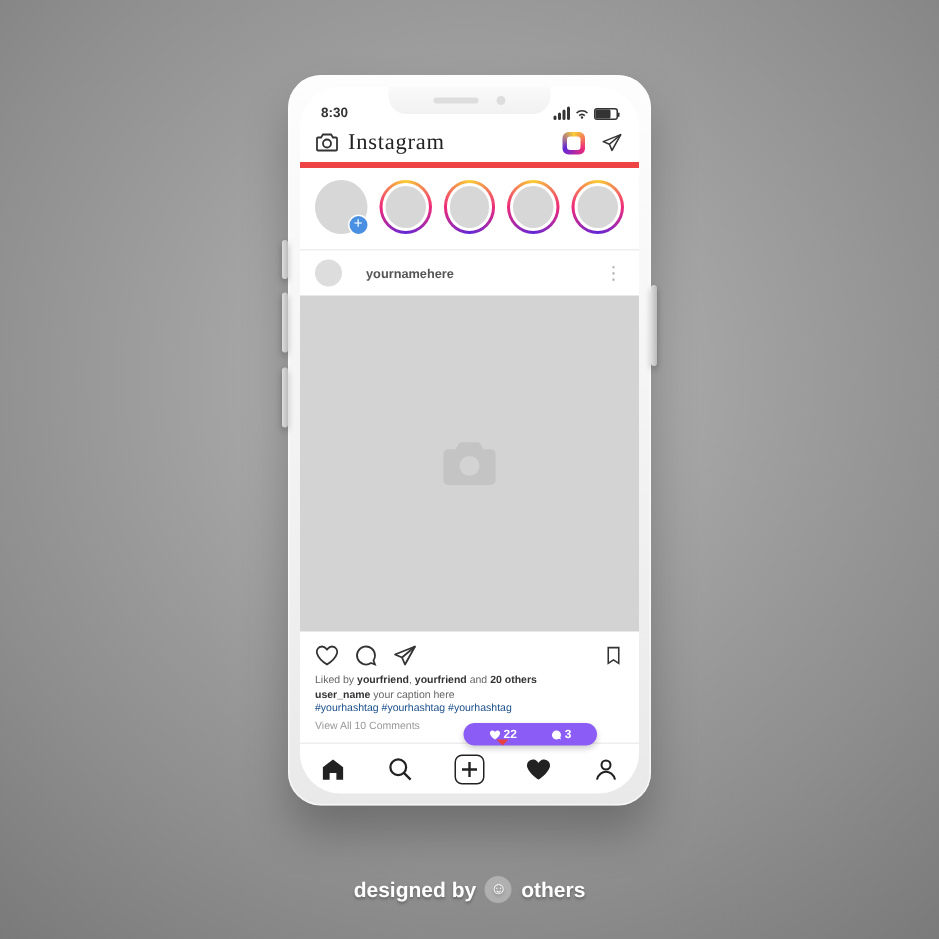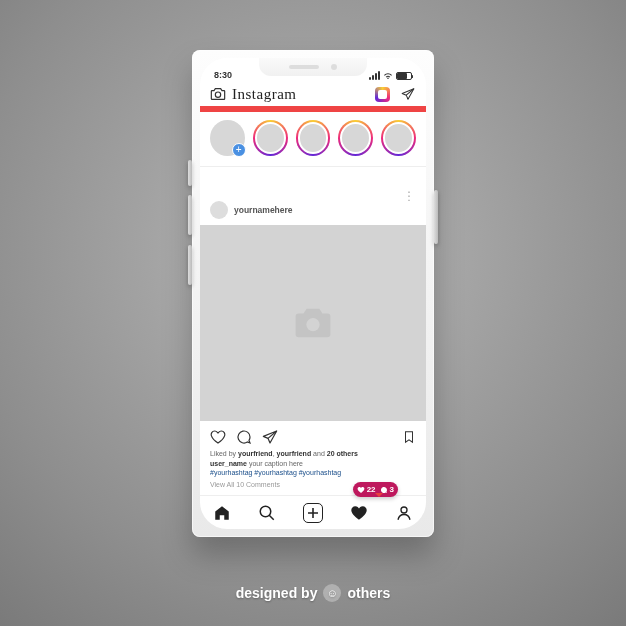--- a/index.html
+++ b/index.html
@@ -6,21 +6,21 @@
   body {
     width: 626px; height: 626px;
     background: radial-gradient(circle at 50% 40%, #b7b7b7 0%, #8e8e8e 70%, #7a7a7a 100%);
     font-family: -apple-system, Helvetica, Arial, sans-serif;
     display: flex; flex-direction: column; align-items: center;
     position: relative;
   }
   .phone {
     width: 242px; height: 487px;
     background: linear-gradient(180deg,#fdfdfd,#e9e9e9);
-    border-radius: 8px;
+    border-radius: 22px;
     margin-top: 50px;
     position: relative;
     box-shadow: 0 18px 30px rgba(0,0,0,.25), inset 0 0 0 1px rgba(255,255,255,.6);
     padding: 8px;
   }
   .side-btn { position:absolute; background:linear-gradient(90deg,#ddd,#bbb); border-radius:3px; box-shadow:0 2px 4px rgba(0,0,0,.25);}
   .sb-l1 { left:-4px; top:110px; width:4px; height:26px;}
   .sb-l2 { left:-4px; top:145px; width:4px; height:40px;}
   .sb-l3 { left:-4px; top:195px; width:4px; height:40px;}
   .sb-r  { right:-4px; top:140px; width:4px; height:54px;}
@@ -48,21 +48,21 @@
   .sb-right { display:flex; align-items:center; gap:3px;}
   .sig { display:flex; gap:1px; align-items:flex-end;}
   .sig span { width:2px; background:#333; border-radius:1px;}
   .sig span:nth-child(1){height:3px}.sig span:nth-child(2){height:5px}.sig span:nth-child(3){height:7px}.sig span:nth-child(4){height:9px}
   .wifi-icon { width:10px; height:8px; }
   .batt { width:16px;height:8px;border:1px solid #333;border-radius:2px;position:relative;}
   .batt::after{content:"";position:absolute;right:-2px;top:2px;width:1.5px;height:3px;background:#333;border-radius:1px;}
   .batt i{display:block;width:70%;height:100%;background:#333;border-radius:1px;}
   .app-header {
     height:30px; display:flex; align-items:center; justify-content:space-between;
-    padding:0 10px; border-bottom:6px solid #ef4444;text-align:right;
+    padding:0 10px; border-bottom:4px solid #ef4444;text-align:right;
   }
   .app-header .left { display:flex; align-items:center; gap:6px;}
   .app-header .right { display:flex; align-items:center; gap:10px;}
   .logo { font-family: 'Brush Script MT', cursive; font-size:15px; color:#222; letter-spacing:.5px;}
   .igtv {
     width:15px;height:15px;border-radius:4px;
     background: conic-gradient(#f9ce34,#ee2a7b,#6228d7,#f9ce34);
     display:flex;align-items:center;justify-content:center;
   }
   .igtv::after{content:"";width:9px;height:9px;background:#fff;border-radius:2px;}
@@ -72,21 +72,21 @@
   .story {
     width:36px;height:36px;border-radius:50%;
     display:flex;align-items:center;justify-content:center;
     position:relative;
   }
   .story.self { background:#d7d7d7; }
   .story.self::after{content:"+";position:absolute;bottom:-1px;right:-1px;width:12px;height:12px;border-radius:50%;background:#4a90e2;color:#fff;font-size:10px;line-height:12px;text-align:center;border:1.5px solid #fff;}
   .story.ring { background: conic-gradient(#f9ce34,#ee2a7b,#6228d7,#ee2a7b,#f9ce34); padding:2px;}
   .story.ring .in{width:100%;height:100%;border-radius:50%;background:#d7d7d7;border:2px solid #fff;}
   .post-header{display:flex;align-items:center;justify-content:space-between;padding:6px 10px;}
-  .ph-left{display:flex;align-items:center;gap:6px;margin-top:28px;}
+  .ph-left{display:flex;align-items:center;gap:16px;}
   .avatar-sm{width:18px;height:18px;border-radius:50%;background:#ddd;}
   .username{font-size:8.5px;font-weight:600;color:#555;}
   .more{color:#aaa;font-size:12px;letter-spacing:1px;}
   .post-image{
     flex:1; min-height:0;
     background:#d3d3d3;
     display:flex;align-items:center;justify-content:center;
     position:relative;
   }
   .post-image .cam-ph{color:#b8b8b8;}
@@ -98,23 +98,23 @@
   .caption-block .tags{color:#1a4e8a;}
   .caption-block .viewc{color:#999;margin-top:2px;}
   .tabbar{
     height:34px;border-top:1px solid #eee;
     display:flex;align-items:center;justify-content:space-around;
     position:relative;
   }
   .tab-add{width:20px;height:20px;border:1.6px solid #222;border-radius:5px;display:flex;align-items:center;justify-content:center;}
   .notif-bubble{
     position:absolute; right:28px; top:-14px;
-    background:#be185d; color:#fff; border-radius:10px;
+    background:#8b5cf6; color:#fff; border-radius:10px;
     font-size:8px; font-weight:600;
-    padding:3px 4px; display:flex; gap:4px; align-items:center;
+    padding:3px 17px; display:flex; gap:22px; align-items:center;
     box-shadow:0 2px 4px rgba(0,0,0,.2);
   }
   .notif-bubble::after{
     content:"";position:absolute;bottom:-4px;left:22px;
     border:4px solid transparent; border-top-color:#e8413f;
   }
   .notif-item{display:flex;align-items:center;gap:2px;}
   .credit{
     position:absolute; bottom:24px; left:0; right:0;
     text-align:center; color:#fff; font-size:14px;

